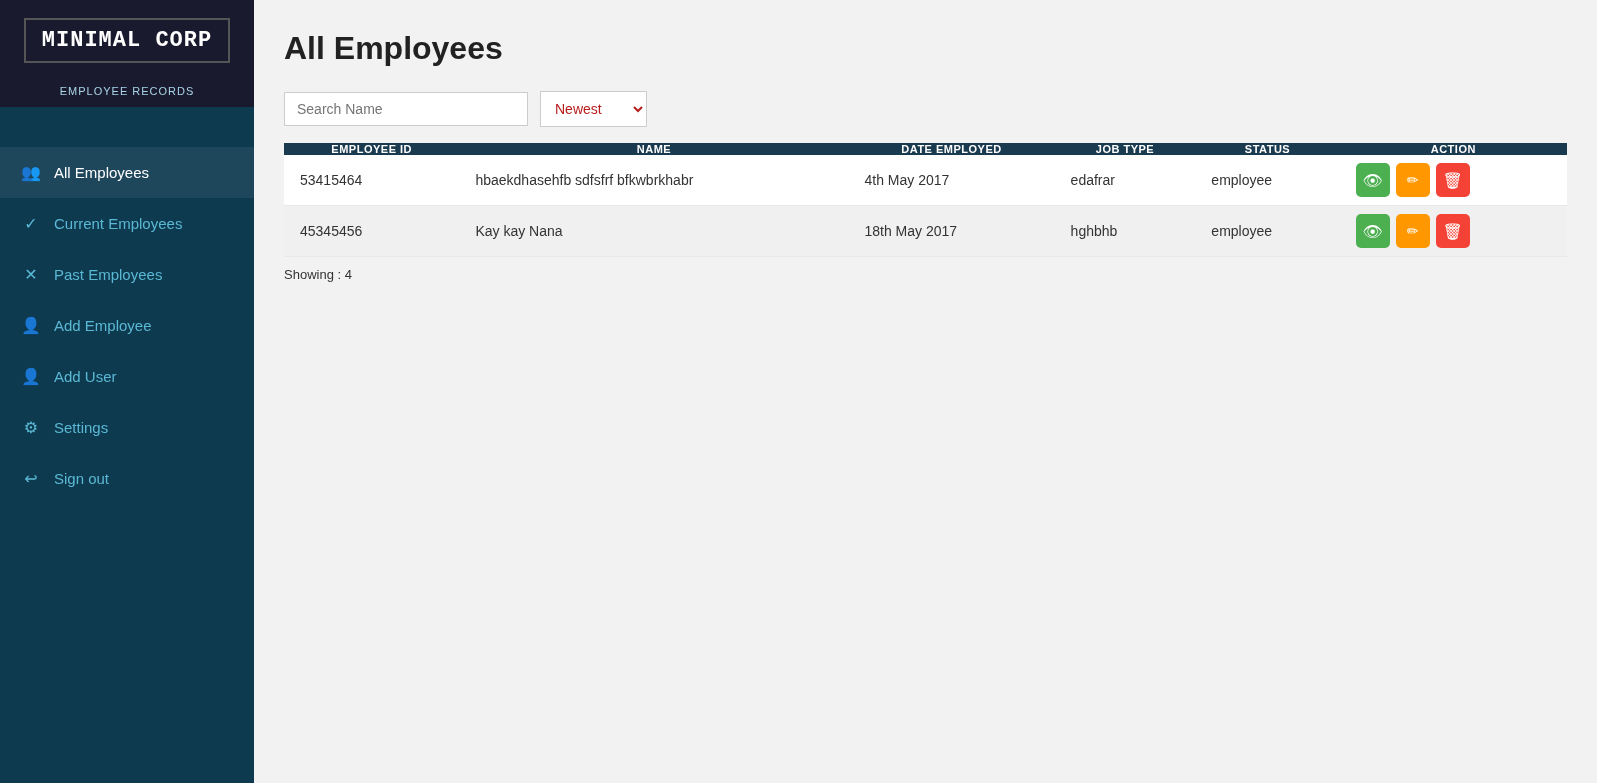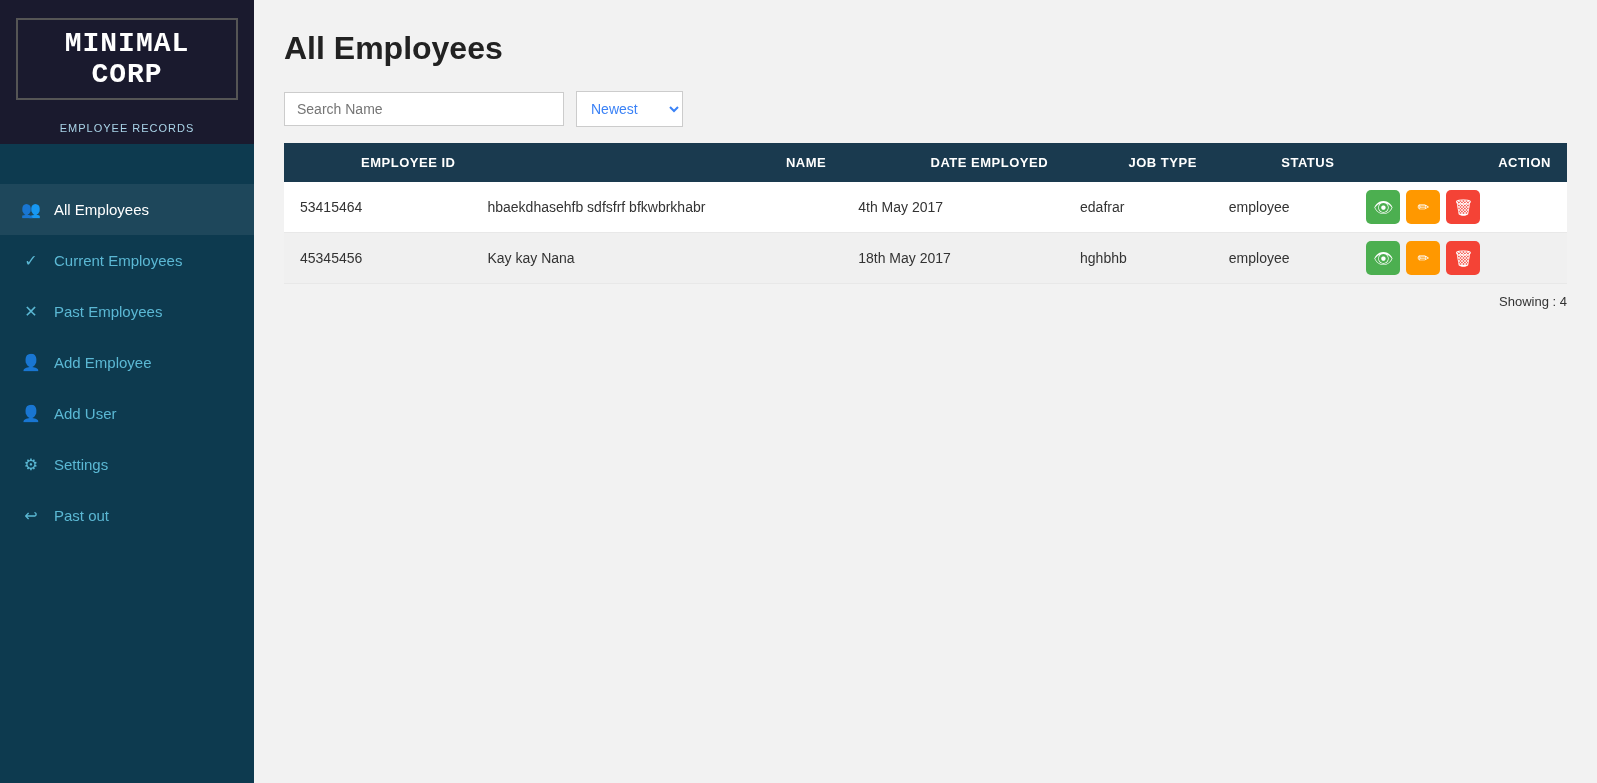--- a/index.html
+++ b/index.html
@@ -20,21 +20,21 @@
       display: flex;
       flex-direction: column;
       align-items: center;
     }
     #logo-box {
       background: #1a1a2e;
       border: 2px solid #555;
       padding: 8px 16px;
       font-family: 'Courier New', monospace;
       font-weight: bold;
-      font-size: 28px;
+      font-size: 22px;
       color: #fff;
       letter-spacing: 1px;
       text-align: center;
     }
     #logo-box span { color: #fff; }
     #subtitle {
       color: #aad4e8;
       font-size: 11px;
       font-weight: normal;
       letter-spacing: 1px;
@@ -77,51 +77,51 @@
       color: #222;
       margin-bottom: 24px;
     }
     #toolbar {
       display: flex;
       align-items: center;
       gap: 12px;
       margin-bottom: 16px;
     }
     #search-input {
-      width: 280px;
+      width: 244px;
       padding: 8px 12px;
       border: 1px solid #ccc;
       background: #fff;
       font-size: 14px;
       color: #888;
       outline: none;
     }
     #sort-select {
       padding: 8px 28px 8px 10px;
       border: 1px solid #ccc;
       background: #fff;
       font-size: 14px;
-      color: #3b82f6;
+      color: #b91c1c;
       appearance: auto;
       cursor: pointer;
     }
 
     
     #employee-table {
       width: 100%;
       border-collapse: collapse;
     }
     #employee-table thead tr {
       background: #1a3a4f;
       color: #fff;
     }
     #employee-table thead th {
-      padding: 12px 16px;
-      text-align: right;
-      font-size: 13px;
+      padding: 0 16px;
+      text-align: center;
+      font-size: 11px;
       font-weight: bold;
       letter-spacing: 0.5px;
     }
     #employee-table tbody tr {
       background: #fff;
       border-bottom: 1px solid #e8e8e8;
     }
     #employee-table tbody tr:nth-child(even) {
       background: #f0f0f0;
     }
@@ -171,21 +171,20 @@
       display: flex;
       align-items: center;
       justify-content: center;
       color: #fff;
       font-size: 16px;
     }
     #showing-count {
       margin-top: 10px;
       font-size: 13px;
       color: #333;
-      text-align: right;
     }
   </style>
 </head>
 <body>
 
 <div id="sidebar">
   <div id="sidebar-logo-area">
     <div id="logo-box">
       <span>MINIMAL CORP</span>
     </div>
@@ -218,21 +217,21 @@
       <span class="nav-label">Add User</span>
     </a>
 
     <a class="nav-item">
       <span class="nav-icon">⚙</span>
       <span class="nav-label">Settings</span>
     </a>
 
     <a class="nav-item">
       <span class="nav-icon">↩</span>
-      <span class="nav-label">Past out</span>
+      <span class="nav-label">Sign out</span>
     </a>
   </nav>
 </div>
 
 <div id="main">
   <h1 id="page-title">All Employees</h1>
 
   <div id="toolbar">
     <input id="search-input" type="text" placeholder="Search Name" style="">
     <select id="sort-select">

